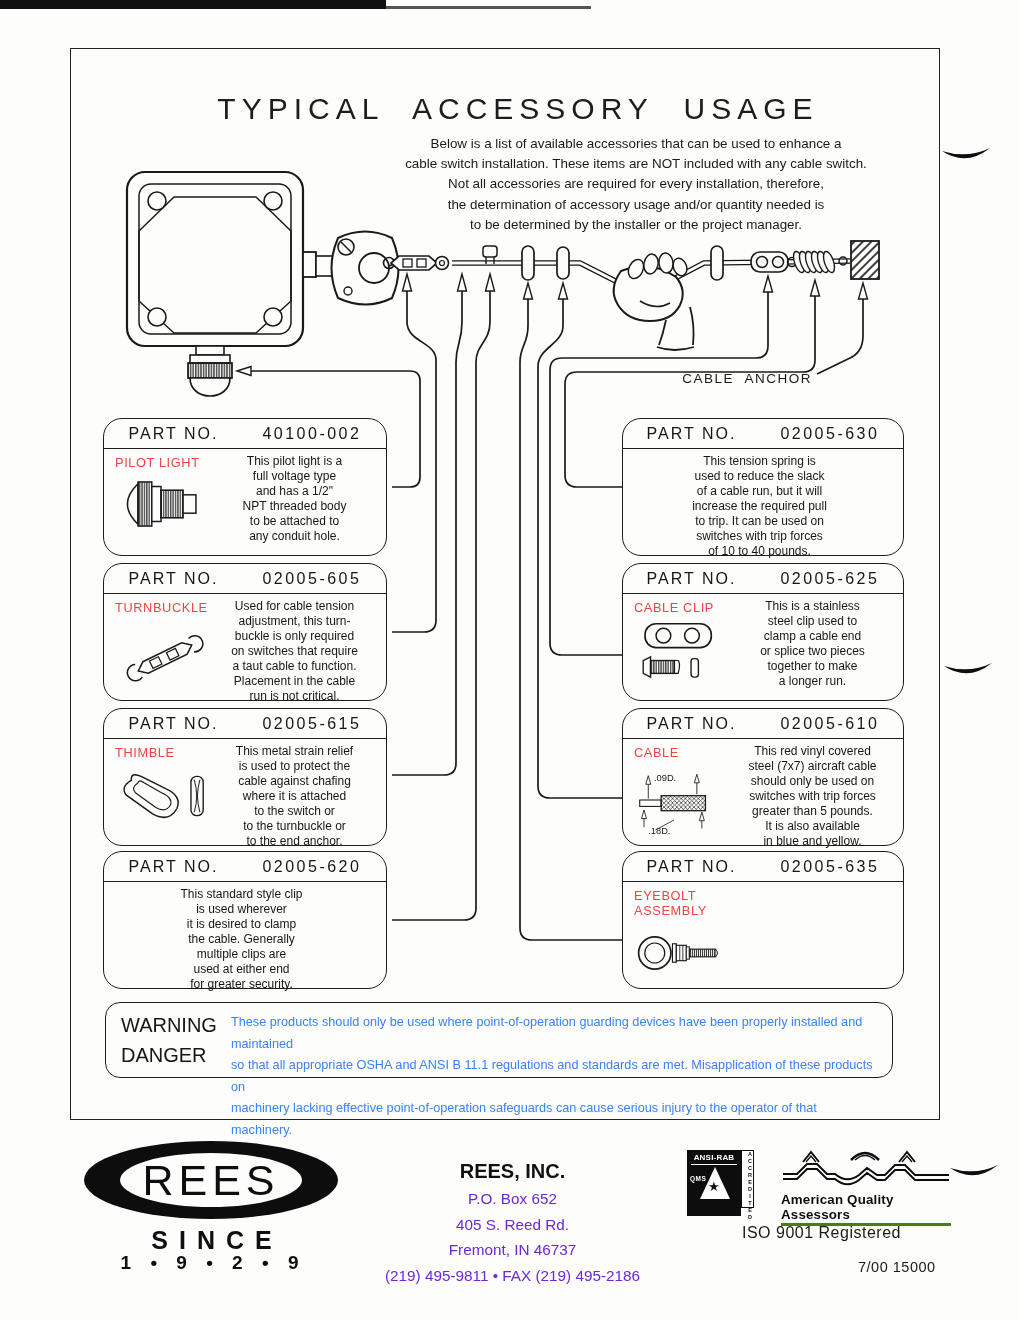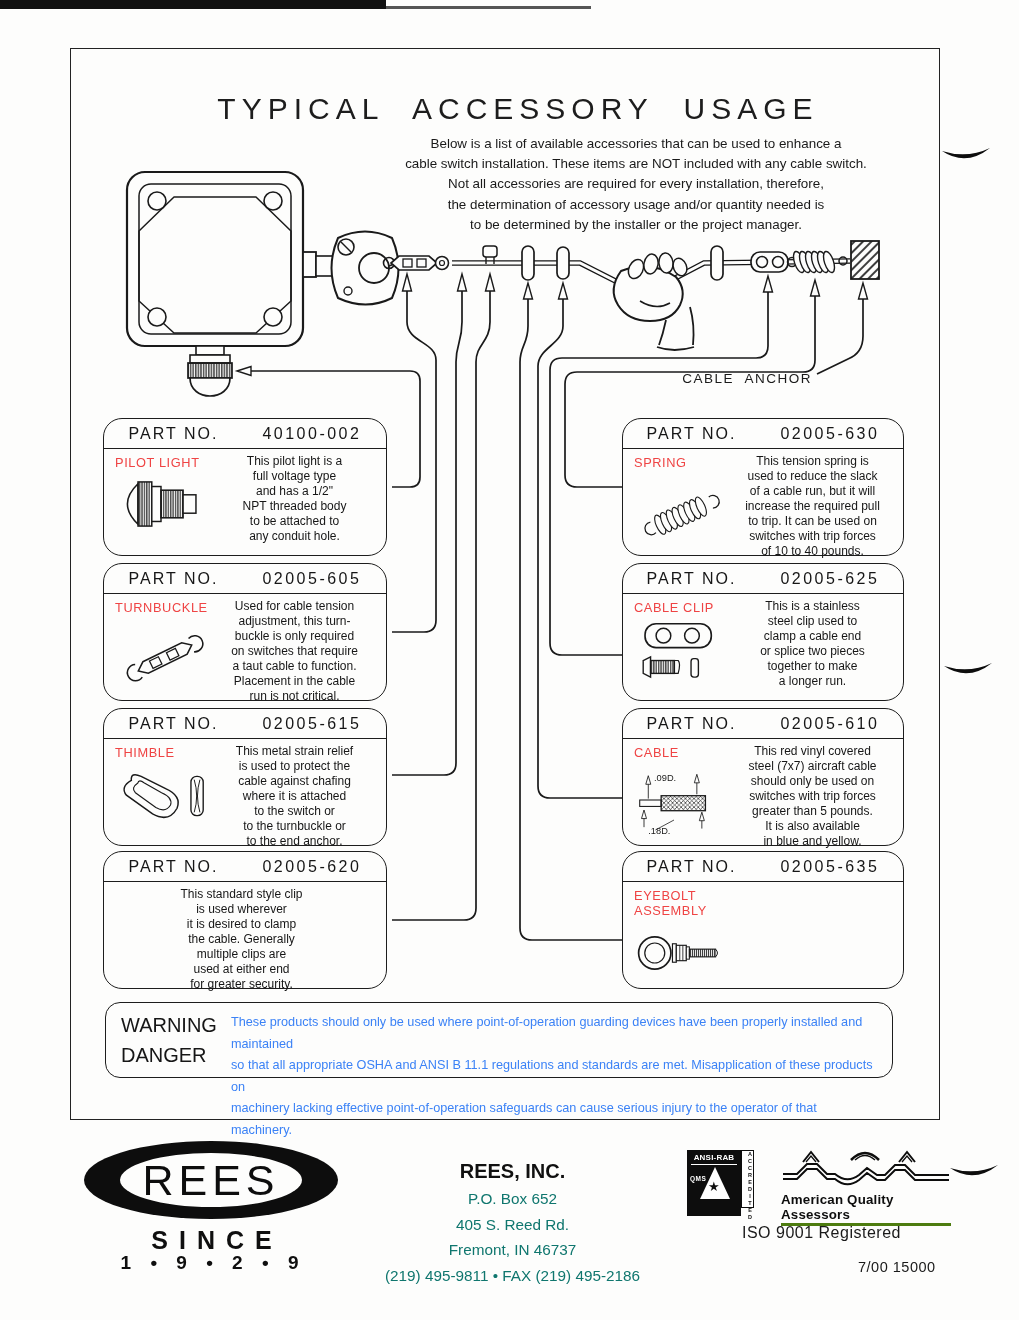--- a/index.html
+++ b/index.html
@@ -29,21 +29,21 @@
   .pb-desc{flex:1;padding:5px 9px 0 2px;font-size:12px;line-height:15px;text-align:center;white-space:pre-line;color:#161616;}
   
   .warn-box{left:105px;top:1002px;width:788px;height:76px;border:1.7px solid #1d1d1d;border-radius:15px;background:#fdfdfc;display:flex;z-index:2;box-sizing:border-box;}
   .warn-label{width:100px;padding:7px 0 0 15px;font-size:20px;line-height:30px;white-space:pre-line;color:#161616;flex:none;}
   .warn-text{flex:1;padding:9px 14px 0 10px;font-size:12.7px;line-height:21.5px;white-space:pre-line;color:#3b82f6;}
   
   .since{left:82px;top:1226px;width:262px;text-align:center;font-size:25px;font-weight:bold;letter-spacing:11px;color:#0f0f0f;padding-left:8px;box-sizing:border-box;}
   .years{left:82px;top:1252px;width:262px;text-align:center;font-size:19px;font-weight:bold;letter-spacing:7px;color:#0f0f0f;}
   .company{left:380px;top:1160px;width:265px;text-align:center;}
   .company-name{font-size:20px;font-weight:bold;color:#101010;margin-bottom:3px;}
-  .company-lines{font-size:15.3px;line-height:25.5px;white-space:pre-line;color:#0f766e;}
+  .company-lines{font-size:15.3px;line-height:25.5px;white-space:pre-line;color:#6d28d9;}
   .ansi-badge{left:687px;top:1150px;display:flex;z-index:2;}
   .ansi-left{width:54px;height:66px;background:#0d0d0d;position:relative;color:#fff;flex:none;}
   .ansi-title{font-size:8px;font-weight:bold;text-align:center;margin:3px 4px 0 4px;letter-spacing:0.2px;border-bottom:1px solid #fff;padding-bottom:2px;}
   .ansi-qms{position:absolute;left:3px;top:25px;font-size:6.5px;font-weight:bold;letter-spacing:0.5px;}
   .ansi-tri{position:absolute;left:13px;top:17px;width:0;height:0;border-left:15px solid transparent;border-right:15px solid transparent;border-bottom:32px solid #fff;}
   .ansi-star{position:absolute;left:21px;top:29px;color:#0d0d0d;font-size:13px;}
   .ansi-strip{width:13px;height:58px;border:1.5px solid #0d0d0d;box-sizing:border-box;writing-mode:vertical-rl;text-orientation:upright;font-size:5.5px;font-weight:bold;text-align:center;background:#fff;color:#0d0d0d;letter-spacing:1px;}
   .aqa{left:781px;top:1150px;width:170px;text-align:left;}
   .aqa-text{font-size:13.3px;font-weight:bold;border-bottom:3px solid #4d7c0f;display:inline-block;padding-bottom:1px;color:#0d0d0d;letter-spacing:0.2px;}
   .iso{left:742px;top:1224px;width:180px;font-size:16px;color:#1a1a1a;letter-spacing:0.5px;}
@@ -300,39 +300,20 @@
 for greater security.</div>
   </div>
 </div>
 
 <div class="abs part-box right" style="left:622px;top:418px;">
   <div class="pb-head">
     <span class="pb-label">PART NO.</span>
     <span class="pb-num">02005-630</span>
   </div>
   <div class="pb-body">
-    <div class="pb-left">
-      <div class="pb-name">SPRING</div>
-      <div class="pb-icon" style="margin-top:14px;">
-        <svg width="96" height="62" viewBox="0 0 120 78" stroke="#1a1a1a" fill="#fdfdfc">
-          <g transform="rotate(-24 60 39)">
-            <path d="M20,31 A8,8 0 1 0 21,46" fill="none" stroke-width="1.6"></path>
-            <ellipse cx="30" cy="39" rx="5" ry="13" stroke-width="1.4"></ellipse>
-            <ellipse cx="38" cy="39" rx="5" ry="13" stroke-width="1.4"></ellipse>
-            <ellipse cx="46" cy="39" rx="5" ry="13" stroke-width="1.4"></ellipse>
-            <ellipse cx="54" cy="39" rx="5" ry="13" stroke-width="1.4"></ellipse>
-            <ellipse cx="62" cy="39" rx="5" ry="13" stroke-width="1.4"></ellipse>
-            <ellipse cx="70" cy="39" rx="5" ry="13" stroke-width="1.4"></ellipse>
-            <ellipse cx="78" cy="39" rx="5" ry="13" stroke-width="1.4"></ellipse>
-            <ellipse cx="86" cy="39" rx="5" ry="13" stroke-width="1.4"></ellipse>
-            <path d="M100,32 A8,8 0 1 1 99,47" fill="none" stroke-width="1.6"></path>
-          </g>
-        </svg>
-      </div>
-    </div>
     <div class="pb-desc">This tension spring is
 used to reduce the slack
 of a cable run, but it will
 increase the required pull
 to trip. It can be used on
 switches with trip forces
 of 10 to 40 pounds.</div>
   </div>
 </div>
 

